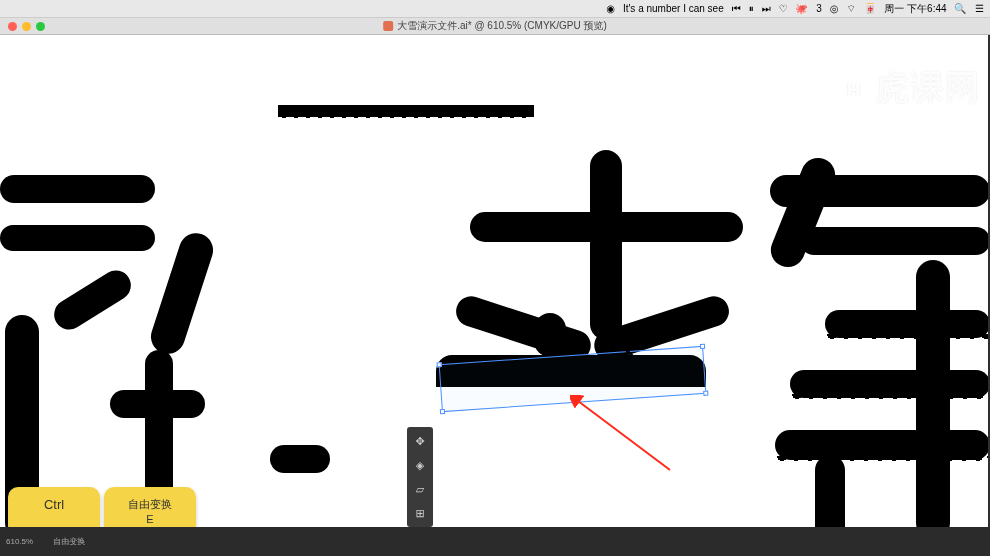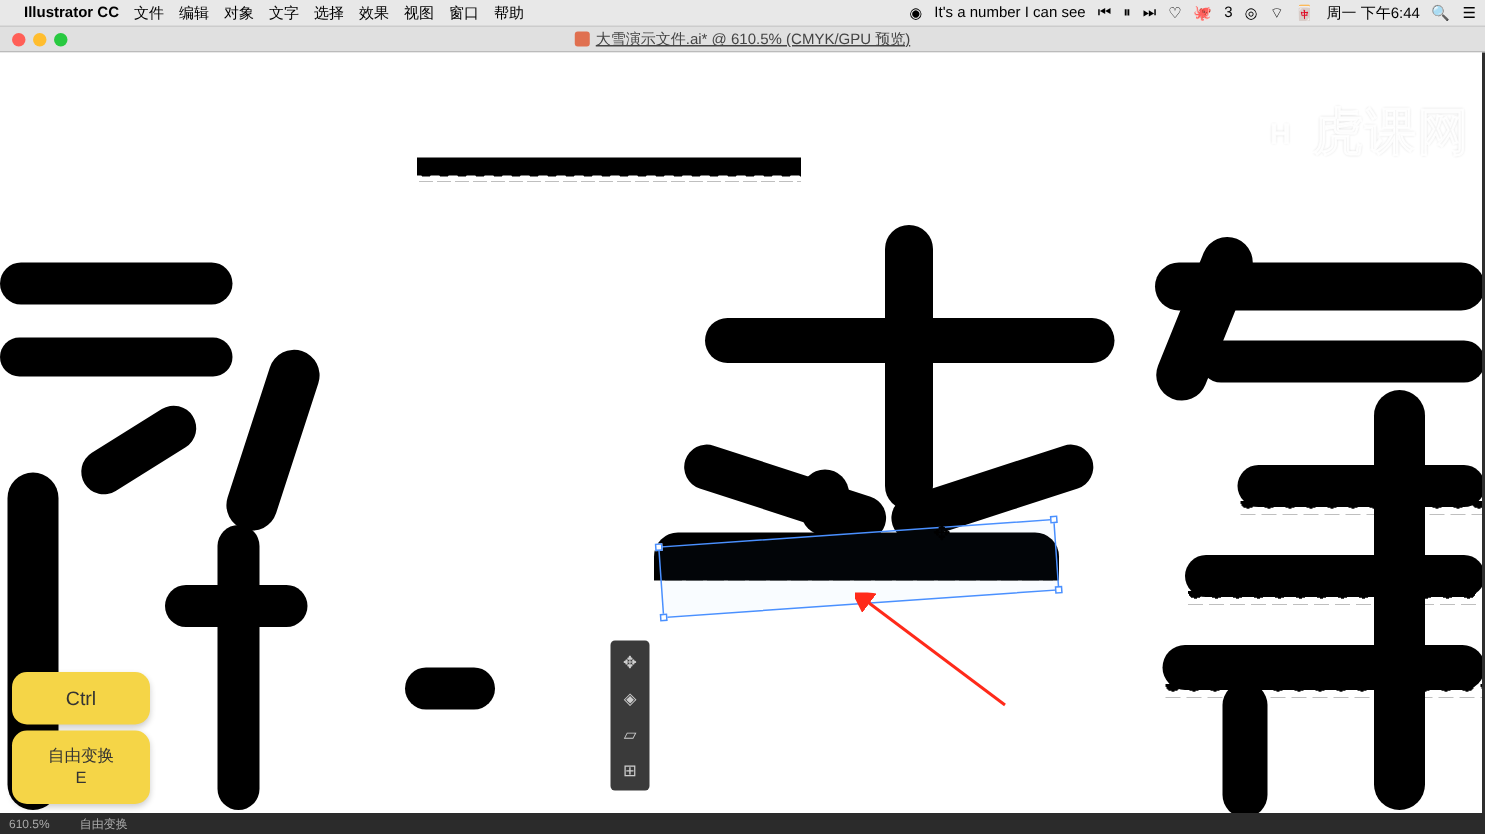--- a/index.html
+++ b/index.html
@@ -12,21 +12,21 @@
   .menu-item { cursor: pointer; }
   .menubar-right { margin-left: auto; display: flex; gap: 8px; align-items: center; font-size: 10px; }
   .mbr-item { cursor: pointer; }
   
   .titlebar { height: 17px; background: #e0e0e0; display: flex; align-items: center; position: relative; font-size: 10px; border-bottom: 1px solid #bbb; }
   .traffic { display: flex; gap: 5px; padding-left: 8px; }
   .dot { width: 9px; height: 9px; border-radius: 50%; }
   .dot.red { background: #ff5f57; }
   .dot.yellow { background: #ffbd2e; }
   .dot.green { background: #28c940; }
-  .doc-title { position: absolute; left: 50%; transform: translateX(-50%); color: #444; display: flex; align-items: center; gap: 4px; text-decoration: underline; }
+  .doc-title { position: absolute; left: 50%; transform: translateX(-50%); color: #444; display: flex; align-items: center; gap: 4px; }
   .doc-icon { width: 10px; height: 10px; background: #e07050; border-radius: 2px; display: inline-block; }
   
   .canvas-area { position: absolute; top: 35px; left: 0; right: 0; bottom: 10px; background: #fff; overflow: hidden; }
   
   
   .left-group { position: absolute; left: 0; top: 140px; }
   .lg-top { position: absolute; left: 0; top: 0; width: 155px; height: 28px; background: #000; border-radius: 14px; }
   .lg-mid { position: absolute; left: 0; top: 50px; width: 155px; height: 26px; background: #000; border-radius: 13px; }
   .lg-diag1 { position: absolute; left: 50px; top: 110px; width: 85px; height: 30px; background: #000; border-radius: 15px; transform: rotate(-32deg); }
   .lg-diag2 { position: absolute; left: 165px; top: 56px; width: 34px; height: 125px; background: #000; border-radius: 17px; transform: rotate(18deg); }
@@ -70,52 +70,39 @@
   .rg-cross2::after{content:"";position:absolute;left:0;bottom:-5px;width:100%;height:9px;background:repeating-radial-gradient(circle at 7px 0,#000 0 5px,transparent 5px 14px) 0 0/14px 9px;}
   .rg-cross3 { position: absolute; right: 0; top: 275px; width: 215px; height: 30px; background: #000; border-radius: 15px; }
   .rg-cross3::after{content:"";position:absolute;left:0;bottom:-5px;width:100%;height:9px;background:repeating-radial-gradient(circle at 7px 0,#000 0 5px,transparent 5px 14px) 0 0/14px 9px;}
   .rg-footv { position: absolute; right: 145px; top: 300px; width: 30px; height: 90px; background: #000; border-radius: 15px; }
   
   
   .tool-panel { position: absolute; left: 407px; top: 392px; width: 26px; background: #3a3a3a; border-radius: 3px; padding: 3px 0; display: flex; flex-direction: column; align-items: center; gap: 2px; }
   .tool-btn { width: 22px; height: 22px; display: flex; align-items: center; justify-content: center; color: #ccc; font-size: 11px; cursor:pointer; }
   
   
-  .key-hints { position: absolute; left: 8px; bottom: 20px; display: flex; flex-direction: column; gap: 4px; }
+  .key-hints { position: absolute; left: 8px; bottom: 20px; display: flex; flex-direction: row; gap: 4px; }
   .key-pill { background: #f5d547; border-radius: 10px; padding: 10px 16px; font-size: 13px; color: #333; text-align: center; min-width: 92px; box-shadow: 0 2px 4px rgba(0,0,0,.2); }
   .key-pill.sub { font-size: 11px; line-height: 1.3; }
   
   
-  .statusbar { position: absolute; left: 0; bottom: 0; right: 0; height: 14px; background: #2b2b2b; display: flex; align-items: center; font-size: 8px; color: #aaa; gap: 20px; padding: 0 6px; }
+  .statusbar { position: absolute; left: 0; bottom: 0; right: 0; height: 29px; background: #2b2b2b; display: flex; align-items: center; font-size: 8px; color: #aaa; gap: 20px; padding: 0 6px; }
   
   
   .right-panel { position: absolute; right: 0; top: 35px; width: 2px; height: 511px; background: #2f2f2f; }
   
   
   .watermark { position: absolute; right: 10px; top: 30px; font-size: 34px; font-weight: 300; color: rgba(255,255,255,0.85); -webkit-text-stroke: 1.5px rgba(255,255,255,.9); font-family: sans-serif; letter-spacing: 1px; text-shadow: 0 0 2px rgba(0,0,0,.3); }
   .watermark-logo { display:inline-block; width:34px; height:34px; border:2px solid rgba(255,255,255,.85); border-radius:50%; vertical-align:middle; margin-right:4px; position:relative;}
   .watermark-logo::before{content:"H";position:absolute;left:50%;top:50%;transform:translate(-50%,-50%);font-size:18px;}
 </style>
 </head>
 <body>
 
 <div class="menubar">
-  <div class="menubar-left">
-    <span class="apple-logo"></span>
-    <span class="app-name">Illustrator CC</span>
-    <span class="menu-item">文件</span>
-    <span class="menu-item">编辑</span>
-    <span class="menu-item">对象</span>
-    <span class="menu-item">文字</span>
-    <span class="menu-item">选择</span>
-    <span class="menu-item">效果</span>
-    <span class="menu-item">视图</span>
-    <span class="menu-item">窗口</span>
-    <span class="menu-item">帮助</span>
-  </div>
   <div class="menubar-right">
     <span class="mbr-item">◉</span>
     <span class="mbr-item">It's a number I can see</span>
     <span class="mbr-item">⏮</span>
     <span class="mbr-item">⏸</span>
     <span class="mbr-item">⏭</span>
     <span class="mbr-item">♡</span>
     <span class="mbr-item">🐙</span>
     <span class="mbr-item">3</span>
     <span class="mbr-item">◎</span>

